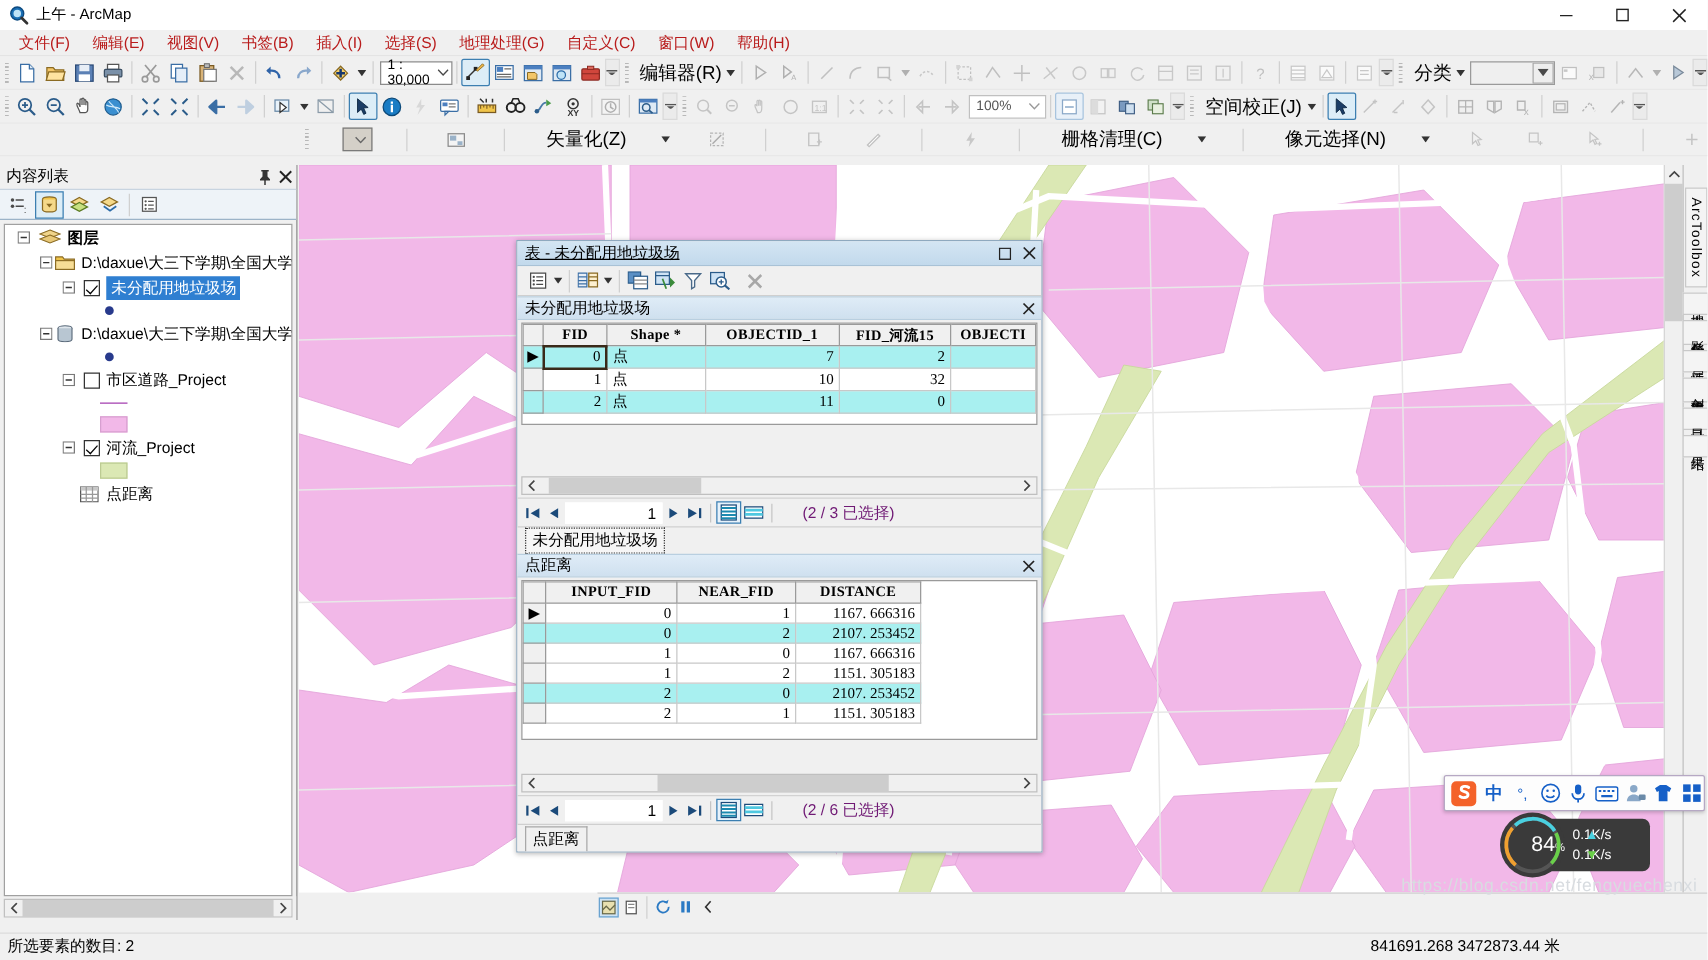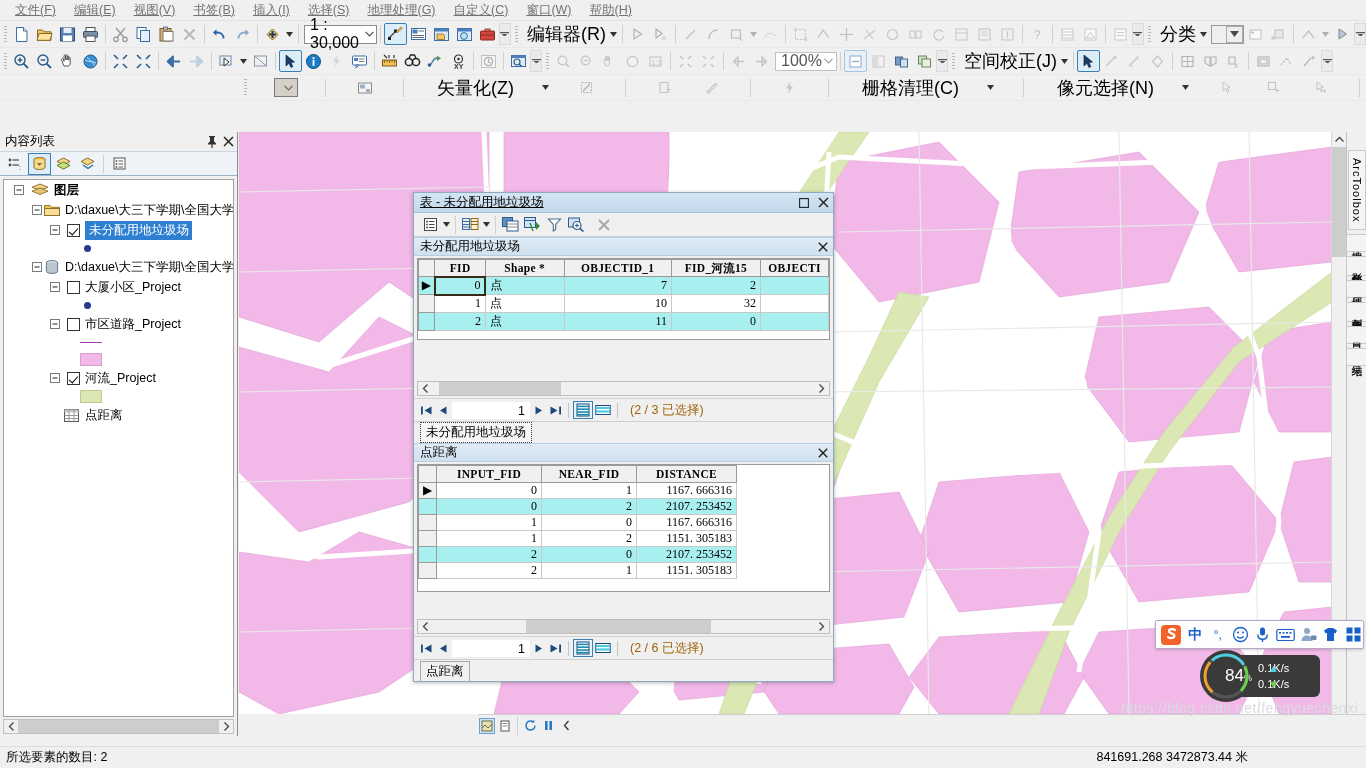--- a/index.html
+++ b/index.html
@@ -31,49 +31,49 @@
   }
   .win-btn:last-child { width: 46px; }
   .win-btn.close { color: #222; }
 
   
   .menubar {
     height: 21px; background: #f0f0f0; display: flex; align-items: center;
     padding-left: 6px; border-bottom: 1px solid #e4e4e4;
   }
   .menu-item {
-    padding: 2px 9px; font-size: 12.5px; color: #737373; white-space: nowrap; text-decoration: underline;
+    padding: 2px 9px; font-size: 12.5px; color: #b91c1c; white-space: nowrap;
   }
 
   
   .toolbar-row {
     background: #f0f0f0; display: flex; align-items: center;
     height: 27px; border-bottom: 1px solid #e8e8e8;
   }
   .gripper {
     width: 3px; height: 17px; margin: 0 3px 0 4px;
     background-image: repeating-linear-gradient(to bottom,#b8b8b8 0,#b8b8b8 1px,transparent 1px,transparent 3px);
     flex: none;
   }
   .tb-btn {
     width: 23px; height: 22px; display: flex; align-items: center; justify-content: center;
     flex: none; position: relative;
   }
   .tb-btn.sel { background:#dcedf7; border:1px solid #3c7fb1; border-radius:2px; }
   .tb-sep { width: 1px; height: 18px; background: #d0d0d0; margin: 0 3px; flex: none; }
-  .tb-label { font-size: 18px; color: #000; padding: 0 2px 0 6px; white-space: nowrap; }
+  .tb-label { font-size: 15px; color: #000; padding: 0 2px 0 6px; white-space: nowrap; }
   .tb-caret { width: 11px; height: 20px; display:flex; align-items:center; justify-content:center; flex:none; }
   .tb-overflow {
     width: 12px; height: 22px; display:flex; flex-direction:column;
     align-items:center; justify-content:center; gap:2px; flex:none;
     background:#ebebeb; border:1px solid #dadada;
   }
   .combo {
     height: 19px; border: 1px solid #8b8b8b; background: #fff; display: flex;
-    align-items: center; font-size: 16px; padding: 0 0 0 5px; color:#000;
+    align-items: center; font-size: 11px; padding: 0 0 0 5px; color:#000;
   }
   .combo .cb-arrow {
     margin-left:auto; width:17px; height:17px; display:flex; align-items:center; justify-content:center;
   }
   .combo.gray { background:#d4d0c8; border:1px solid #7a7a7a; }
   .combo.btnarrow .cb-arrow { background:#eee; border:1px solid #aaa; }
 
   
   svg { display:block; }
 
@@ -208,21 +208,21 @@
     border-top:1px solid #d2d2d2; margin-top:2px;
   }
   .nav-btn { width:17px;height:17px;display:flex;align-items:center;justify-content:center;flex:none; }
   .nav-input {
     width:78px;height:17px;background:#fff;border:1px solid #fff;text-align:right;
     padding-right:4px; font-size:12.5px; line-height:17px;
   }
   .nav-mode { width:20px;height:18px;display:flex;align-items:center;justify-content:center; }
   .nav-mode.sel { border:1px solid #3c7fb1; background:#e7f2fb; }
   .nav-sep { width:1px;height:15px;background:#c5c5c5;margin:0 4px; }
-  .nav-count { margin-left:8px; color:#a16207; }
+  .nav-count { margin-left:20px; color:#701a75; }
   .tabstrip {
     height:22px; display:flex; align-items:flex-end; padding-left:6px; gap:3px;
     border-top:1px solid #cfcfcf; background:#f0f0f0;
   }
   .tab-chip {
     font-size:12.5px; padding:1px 5px; background:#f0f0f0;
     border:1px solid #a8a8a8; border-bottom:none;
   }
   .tab-chip.active { border:1px dotted #333; background:#f6f6f6; }
 
@@ -259,20 +259,48 @@
   .watermark {
     position:absolute; right:8px; bottom:20px; font-size:14px; color:#d8dce0;
     letter-spacing:.5px; pointer-events:none;
   }
 </style>
 </head>
 <body>
 
 <div id="app">
 
+  <div class="titlebar">
+    <div class="title-icon">
+      <svg width="16" height="16" viewBox="0 0 16 16">
+        <circle cx="6.8" cy="6.8" r="5.2" fill="#1a6fb5" stroke="#0d4a80" stroke-width="1.1"></circle>
+        <circle cx="6.8" cy="6.8" r="3" fill="#bfe3f7"></circle>
+        <line x1="10.4" y1="10.4" x2="14.6" y2="14.6" stroke="#333" stroke-width="2.2" stroke-linecap="round"></line>
+      </svg>
+    </div>
+    <div class="title-text">上午 - ArcMap</div>
+    <div class="win-btns">
+      <div class="win-btn">
+        <svg width="12" height="12" viewBox="0 0 12 12">
+            <line x1="1" y1="6.5" x2="11" y2="6.5" stroke="#222" stroke-width="1.1"></line>
+          </svg>
+      </div>
+      <div class="win-btn">
+        <svg width="12" height="12" viewBox="0 0 12 12">
+            <rect x="1.5" y="1.5" width="9" height="9" fill="none" stroke="#222" stroke-width="1.1"></rect>
+          </svg>
+      </div>
+      <div class="win-btn close">
+        <svg width="13" height="13" viewBox="0 0 13 13">
+            <line x1="1.5" y1="1.5" x2="11.5" y2="11.5" stroke="#222" stroke-width="1.2"></line>
+            <line x1="11.5" y1="1.5" x2="1.5" y2="11.5" stroke="#222" stroke-width="1.2"></line>
+          </svg>
+      </div>
+    </div>
+  </div>
 
   <div class="menubar">
     <div class="menu-item">文件(F)</div>
     <div class="menu-item">编辑(E)</div>
     <div class="menu-item">视图(V)</div>
     <div class="menu-item">书签(B)</div>
     <div class="menu-item">插入(I)</div>
     <div class="menu-item">选择(S)</div>
     <div class="menu-item">地理处理(G)</div>
     <div class="menu-item">自定义(C)</div>
@@ -1173,31 +1201,20 @@
           <span style="width:5px"></span>
           <span class="tw" style="width:17px">
             <svg width="14" height="14" viewBox="0 0 14 14">
                 <ellipse cx="7" cy="2.6" rx="5.6" ry="2" fill="#dfe6ec" stroke="#5a6a7a" stroke-width=".9"></ellipse>
                 <path d="M1.4 2.6v8.8c0 1.1 2.5 2 5.6 2s5.6-.9 5.6-2V2.6" fill="#b8c6d2" stroke="#5a6a7a" stroke-width=".9"></path>
               </svg>
           </span>
           <span class="tree-label">D:\daxue\大三下学期\全国大学</span>
         </div>
 
-        <div class="tree-row" style="padding-left:44px;">
-          <span class="tw">
-            <svg width="10" height="10" viewBox="0 0 10 10">
-                <rect x=".5" y=".5" width="9" height="9" fill="#fff" stroke="#7a7a7a"></rect>
-                <line x1="2.5" y1="5" x2="7.5" y2="5" stroke="#333" stroke-width="1.1"></line>
-              </svg>
-          </span>
-          <span style="width:6px"></span>
-          <span class="tbox"></span>
-          <span class="tree-label">大厦小区_Project</span>
-        </div>
         <div class="sym-row" style="padding-left:80px;">
           <span class="sym-dot"></span>
         </div>
 
         <div class="tree-row" style="padding-left:44px;">
           <span class="tw">
             <svg width="10" height="10" viewBox="0 0 10 10">
                 <rect x=".5" y=".5" width="9" height="9" fill="#fff" stroke="#7a7a7a"></rect>
                 <line x1="2.5" y1="5" x2="7.5" y2="5" stroke="#333" stroke-width="1.1"></line>
               </svg>

